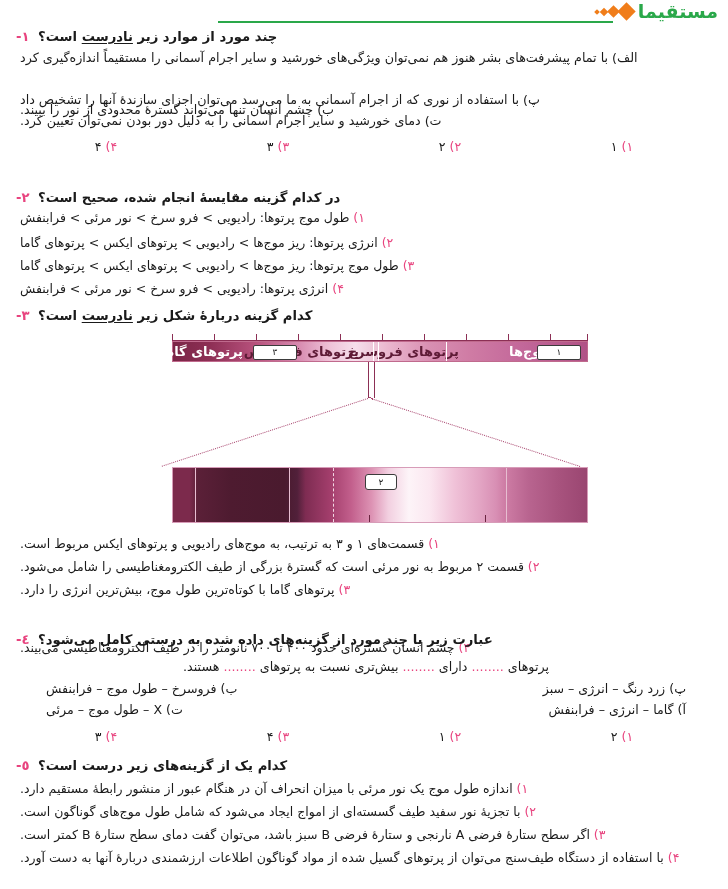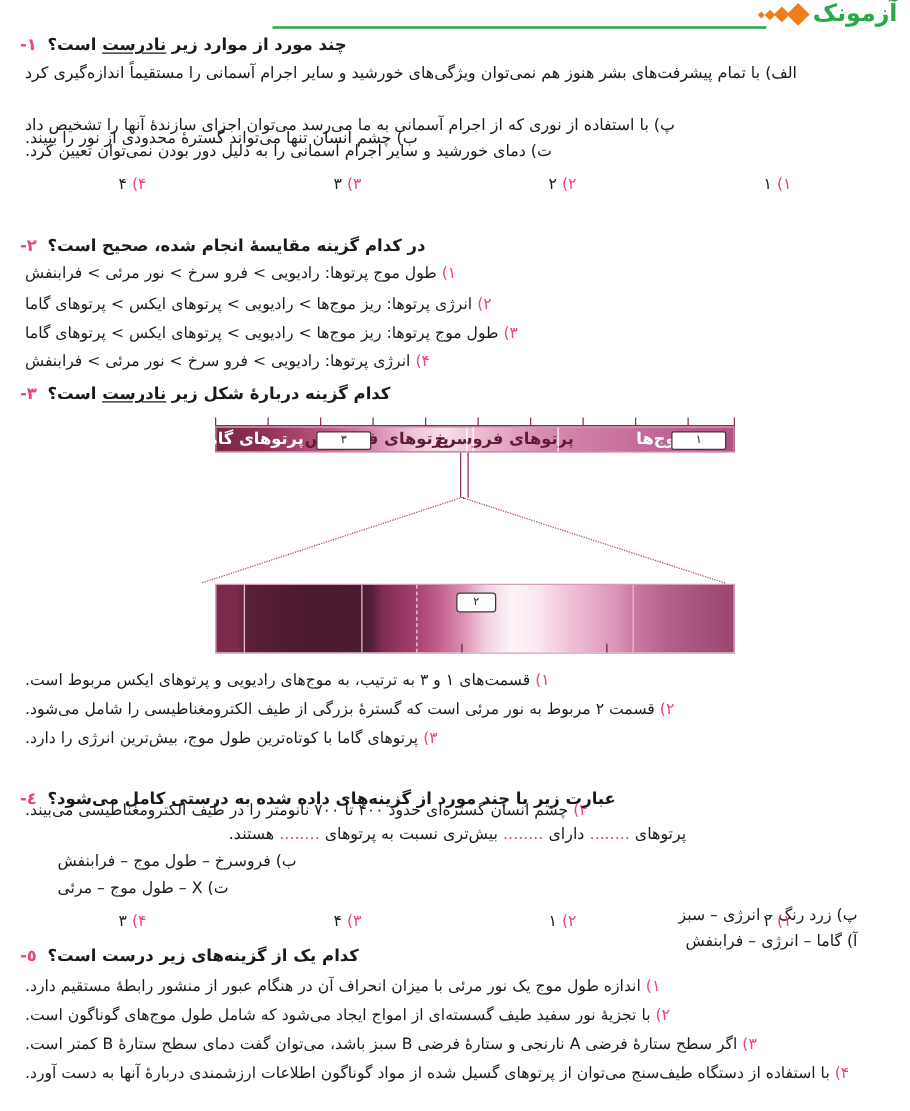--- a/index.html
+++ b/index.html
@@ -104,21 +104,21 @@
   }
   .opt-cell {
     flex: 1 1 25%;
     text-align: center;
     direction: rtl;
   }
 
   
   .opt-grid {
     display: flex;
-    flex-direction: column;
+    flex-direction: row;
     direction: ltr;
     font-size: 12.6px;
     line-height: 1.7;
     padding: 0 4px;
   }
   .opt-col { flex: 1 1 50%; direction: rtl; }
   .opt-col.left { text-align: left; padding-left: 26px; }
   .opt-col.right { text-align: right; padding-right: 22px; }
   .opt-letter { color: #1a1a1a; }
   .blank { letter-spacing: 1px; color: #e8447f; }
@@ -255,21 +255,21 @@
     line-height: 14px;
     text-align: center;
     color: #1a1a1a;
   }
 </style>
 </head>
 <body>
 
 <div class="header">
   <div class="brand">
-    <span class="brand-text">آزمونک</span>
+    <span class="brand-text">مستقیما</span>
     <span class="brand-dots">
       <span class="dia big"></span>
       <span class="dia"></span>
       <span class="dia sm"></span>
       <span class="dia xs"></span>
     </span>
   </div>
   <div class="rule"></div>
 </div>
 

